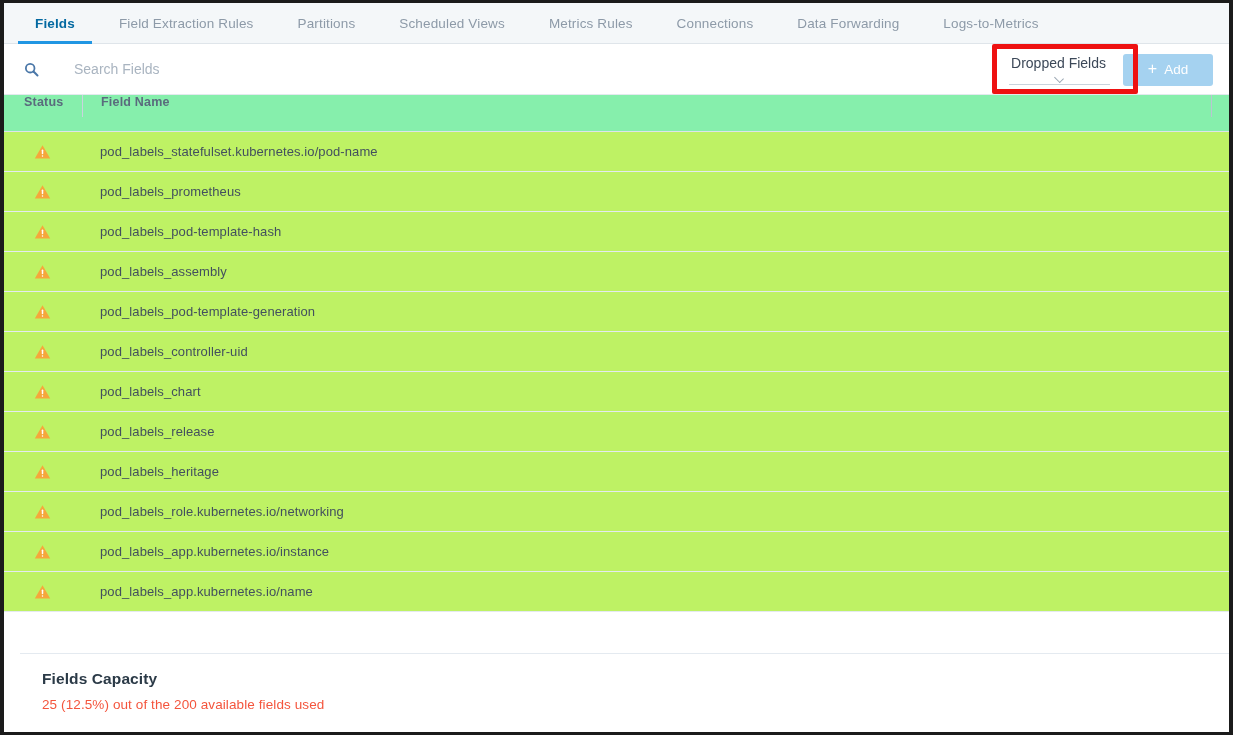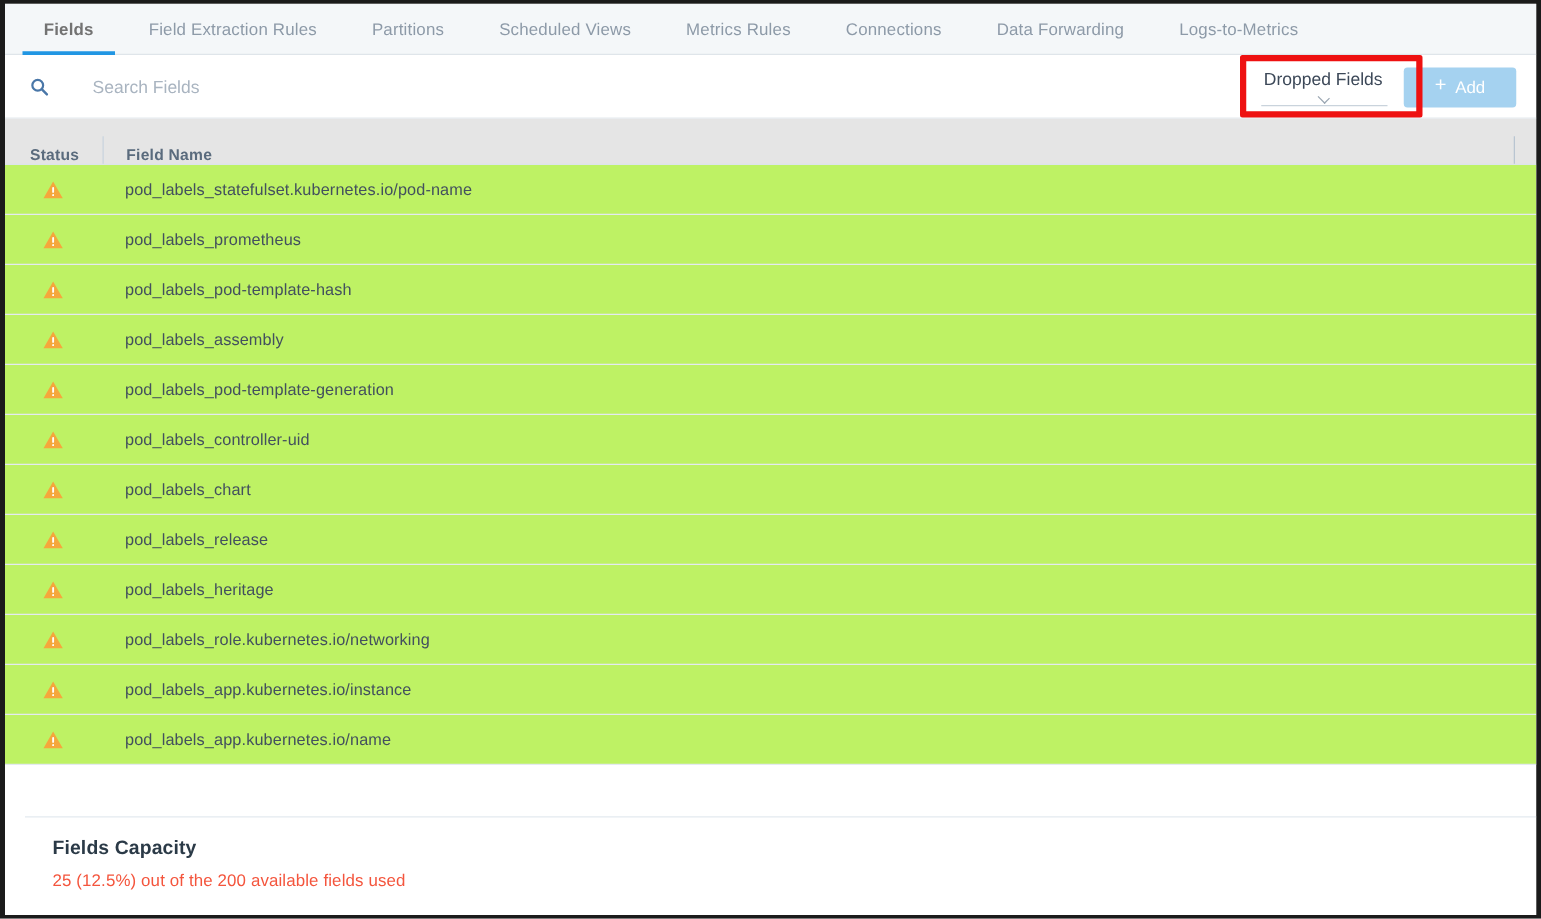--- a/index.html
+++ b/index.html
@@ -39,21 +39,21 @@
     display: flex;
     align-items: center;
     padding: 0 22px;
     font-size: 13.5px;
     color: #8d9aa8;
     letter-spacing: .15px;
     white-space: nowrap;
     cursor: pointer;
   }
   .tab.active {
-    color: #737373;
+    color: #0369a1;
     font-weight: 600;
   }
   .tab.active::after {
     content: "";
     position: absolute;
     left: 5px; right: 5px; bottom: -1px;
     height: 3px;
     background: #2196e3;
   }
 
@@ -148,24 +148,24 @@
     line-height: 1;
     font-weight: 400;
     position: relative;
     top: -1px;
   }
 
   
   .thead {
     position: relative;
     height: 37px;
-    background: #e5e5e5;
+    background: #86efac;
     border-bottom: 1px solid #dde4ea;
     display: flex;
-    align-items: flex-end;
+    align-items: flex-start;
   }
   .th {
     font-size: 12.5px;
     font-weight: 700;
     color: #5a6b7d;
     letter-spacing: .2px;
   }
   .th-status { width: 78px; padding-left: 20px; }
   .th-sep {
     width: 1px; height: 22px;

